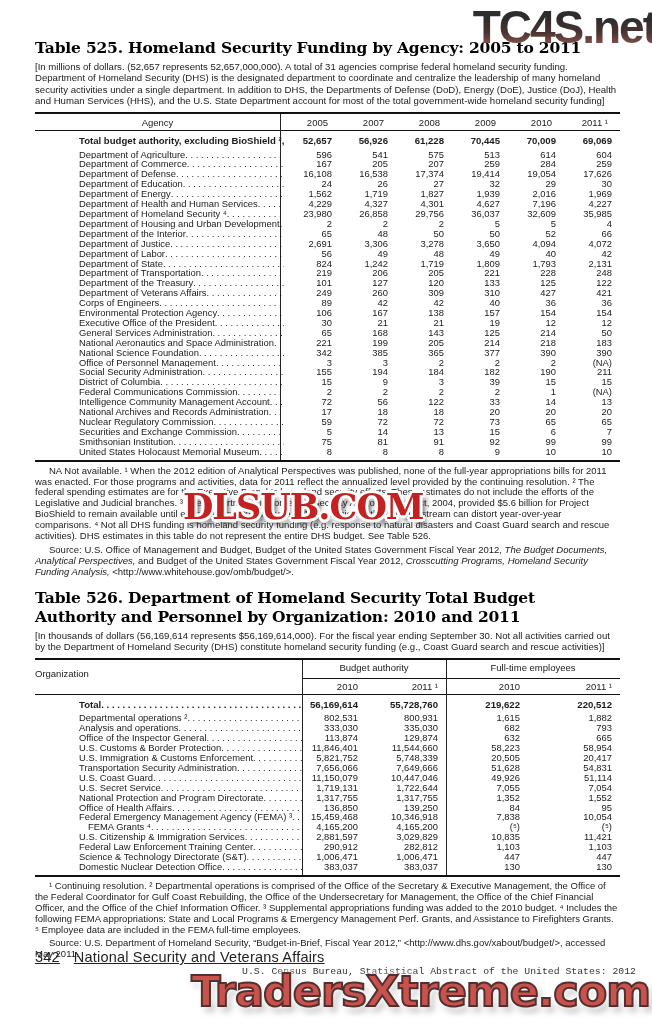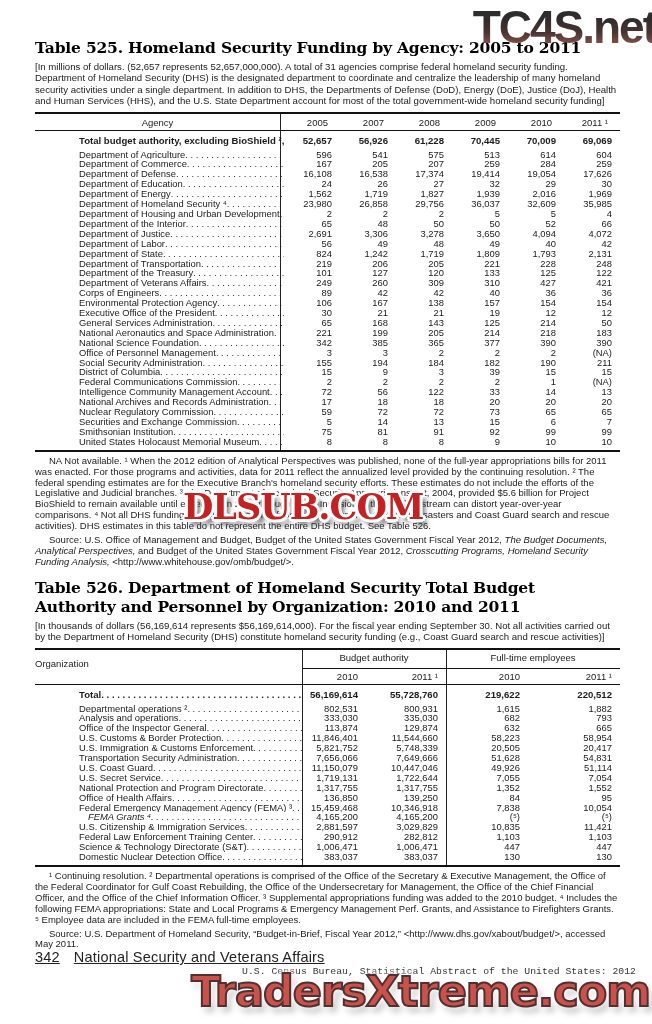--- a/index.html
+++ b/index.html
@@ -33,21 +33,21 @@
   .hdr526 .yr.c1{width:64px;margin-left:267px;} .hdr526 .yr.c2{width:80px;}
   .hdr526 .yr.c3{width:82px;} .hdr526 .yr.c4{width:92px;}
 
   .tbody{padding:2px 0 3px 0;}
   .trow{display:flex;align-items:baseline;font-size:9.4px;line-height:9.9px;}
   .trow.bold{font-weight:bold;padding:3px 0 4px 0;font-size:9.6px;}
   .trow .lbl{flex:1;display:flex;overflow:hidden;margin-left:44px;}
   .trow .lbl .txt{white-space:nowrap;}
   .trow .lbl .dots{flex:1;overflow:hidden;white-space:nowrap;}
   .trow .lbl .dots::before{content:" . . . . . . . . . . . . . . . . . . . . . . . . . . . . . . . . . . . . . . . . . . . . . . . . . . . . . . . . . . . .";}
-  .trow.indent .lbl{padding-left:9px;font-style:italic;}
+  .trow.indent .lbl{padding-left:9px;}
   .trow .cell{text-align:right;padding-right:8px;box-sizing:border-box;white-space:nowrap;}
   .t525 .trow .cell{width:56px;}
   .t526 .trow .cell:nth-child(2){width:64px;}
   .t526 .trow .cell:nth-child(3){width:80px;}
   .t526 .trow .cell:nth-child(4){width:82px;}
   .t526 .trow .cell:nth-child(5){width:92px;}
 
   
   .footnote,.source{font-size:9.5px;line-height:10.9px;margin:3px 0 0 0;text-indent:14px;}
   .source{margin-bottom:2px;}
@@ -167,20 +167,32 @@
             </div>
             <div class="cell">1,562</div>
             <div class="cell">1,719</div>
             <div class="cell">1,827</div>
             <div class="cell">1,939</div>
             <div class="cell">2,016</div>
             <div class="cell">1,969</div>
           </div>
           <div class="trow">
             <div class="lbl">
+              <span class="txt">Department of Health and Human Services</span>
+              <span class="dots"></span>
+            </div>
+            <div class="cell">4,229</div>
+            <div class="cell">4,327</div>
+            <div class="cell">4,301</div>
+            <div class="cell">4,627</div>
+            <div class="cell">7,196</div>
+            <div class="cell">4,227</div>
+          </div>
+          <div class="trow">
+            <div class="lbl">
               <span class="txt">Department of Homeland Security ⁴</span>
               <span class="dots"></span>
             </div>
             <div class="cell">23,980</div>
             <div class="cell">26,858</div>
             <div class="cell">29,756</div>
             <div class="cell">36,037</div>
             <div class="cell">32,609</div>
             <div class="cell">35,985</div>
           </div>

